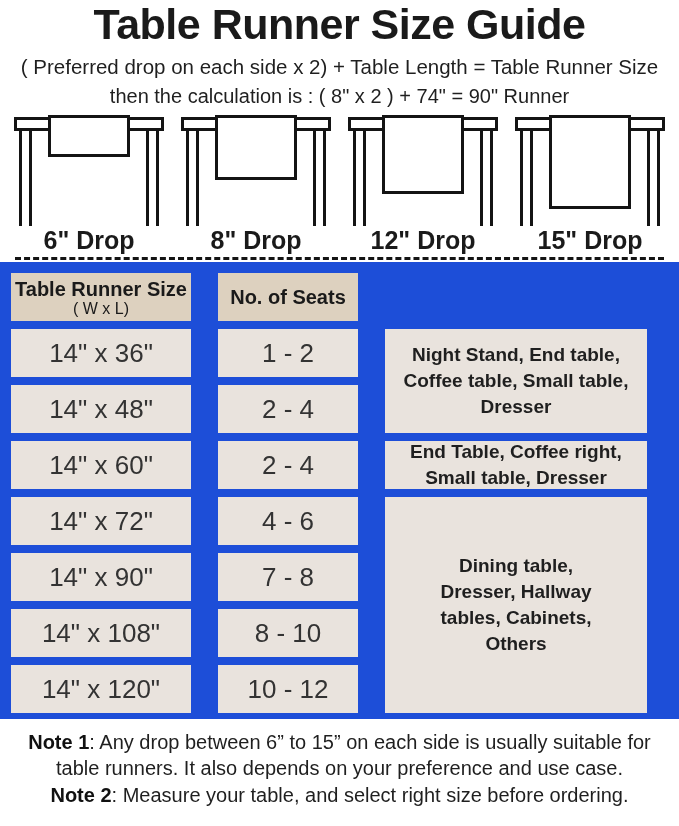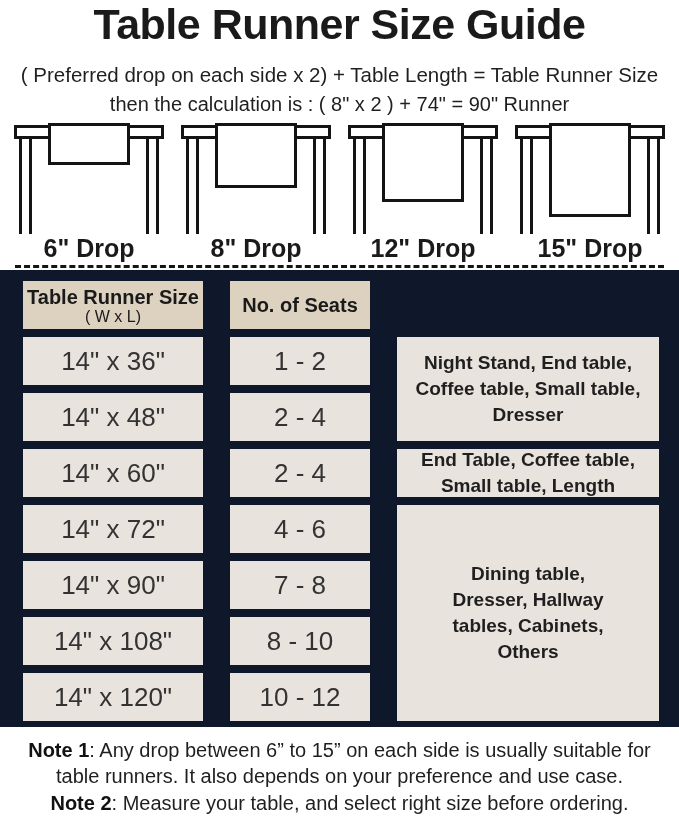--- a/index.html
+++ b/index.html
@@ -11,21 +11,21 @@
     font-family: "Liberation Sans", sans-serif;
     overflow: hidden;
   }
 
   
   .top { text-align: center; }
   .title {
     font-size: 43px; font-weight: 800; letter-spacing: -0.5px;
     line-height: 46px; margin: 1px 0 4px 0;
   }
-  .formula { font-size: 20.5px; line-height: 25px; margin-top: 15px; color: #1f1f1f; }
+  .formula { font-size: 20.5px; line-height: 25px; margin-top: 7px; color: #1f1f1f; }
   .ex-line { font-size: 20px; line-height: 26px; margin-top: 4px; color: #1f1f1f; }
 
   
   .illus-row {
     display: flex; justify-content: space-between;
     padding: 0 14px; margin-top: 5px; height: 112px;
   }
   .illus { position: relative; width: 150px; height: 112px; }
   .tabletop {
     position: absolute; left: 0; right: 0; top: 3px; height: 14px;
@@ -42,21 +42,21 @@
     width: 82px; background: #fff; border: 3px solid #141414; z-index: 2;
   }
   .d1 { height: 42px; } .d2 { height: 65px; } .d3 { height: 79px; } .d4 { height: 94px; }
 
   .drop-row { display: flex; justify-content: space-between; padding: 0 14px; margin-top: 1px; }
   .drop-label { width: 150px; text-align: center; font-size: 25px; font-weight: 700; line-height: 27px; }
 
   .divider { border-top: 3px dashed #141414; margin: 3px 15px 0 15px; height: 0; }
 
   
-  .table-section { background: #0f172a; margin-top: 2px; padding: 11px 0 6px 23px; }
+  .table-section { background: #1d4ed8; margin-top: 2px; padding: 11px 0 6px 11px; }
   .grid {
     display: grid;
     grid-template-columns: 180px 140px 262px;
     grid-template-rows: 48px repeat(7, 48px);
     gap: 8px 27px;
   }
   .hd {
     background: #ddd1bf; display: flex; flex-direction: column;
     align-items: center; justify-content: center;
   }
@@ -150,21 +150,21 @@
     <div class="cell size-cell gc1 rr6">14" x 90"</div>
     <div class="cell seats-cell gc2 rr6">7 - 8</div>
 
     <div class="cell size-cell gc1 rr7">14" x 108"</div>
     <div class="cell seats-cell gc2 rr7">8 - 10</div>
 
     <div class="cell size-cell gc1 rr8">14" x 120"</div>
     <div class="cell seats-cell gc2 rr8">10 - 12</div>
 
     <div class="cell type-cell tA">Night Stand, End table, Coffee table, Small table, Dresser</div>
-    <div class="cell type-cell tB">End Table, Coffee table, Small table, Length</div>
+    <div class="cell type-cell tB">End Table, Coffee right, Small table, Dresser</div>
     <div class="cell type-cell tC">Dining table, Dresser, Hallway tables, Cabinets, Others</div>
 
   </div>
 </div>
 
 <div class="notes">
   <p class="note"><b>Note 1</b><span>: Any drop between 6” to 15” on each side is usually suitable for table runners. It also depends on your preference and use case.</span></p>
   <p class="note"><b>Note 2</b><span>: Measure your table, and select right size before ordering.</span></p>
 </div>
 

